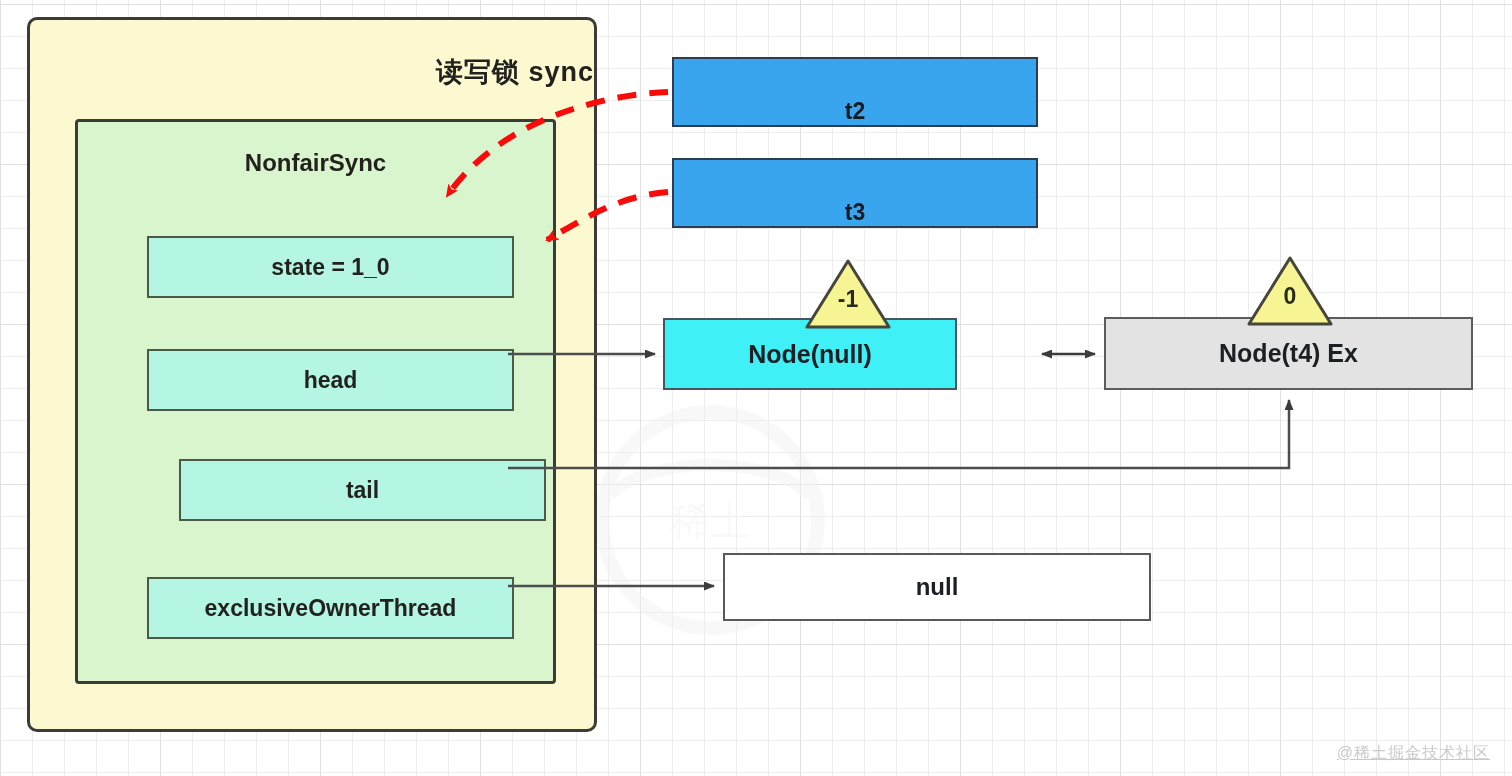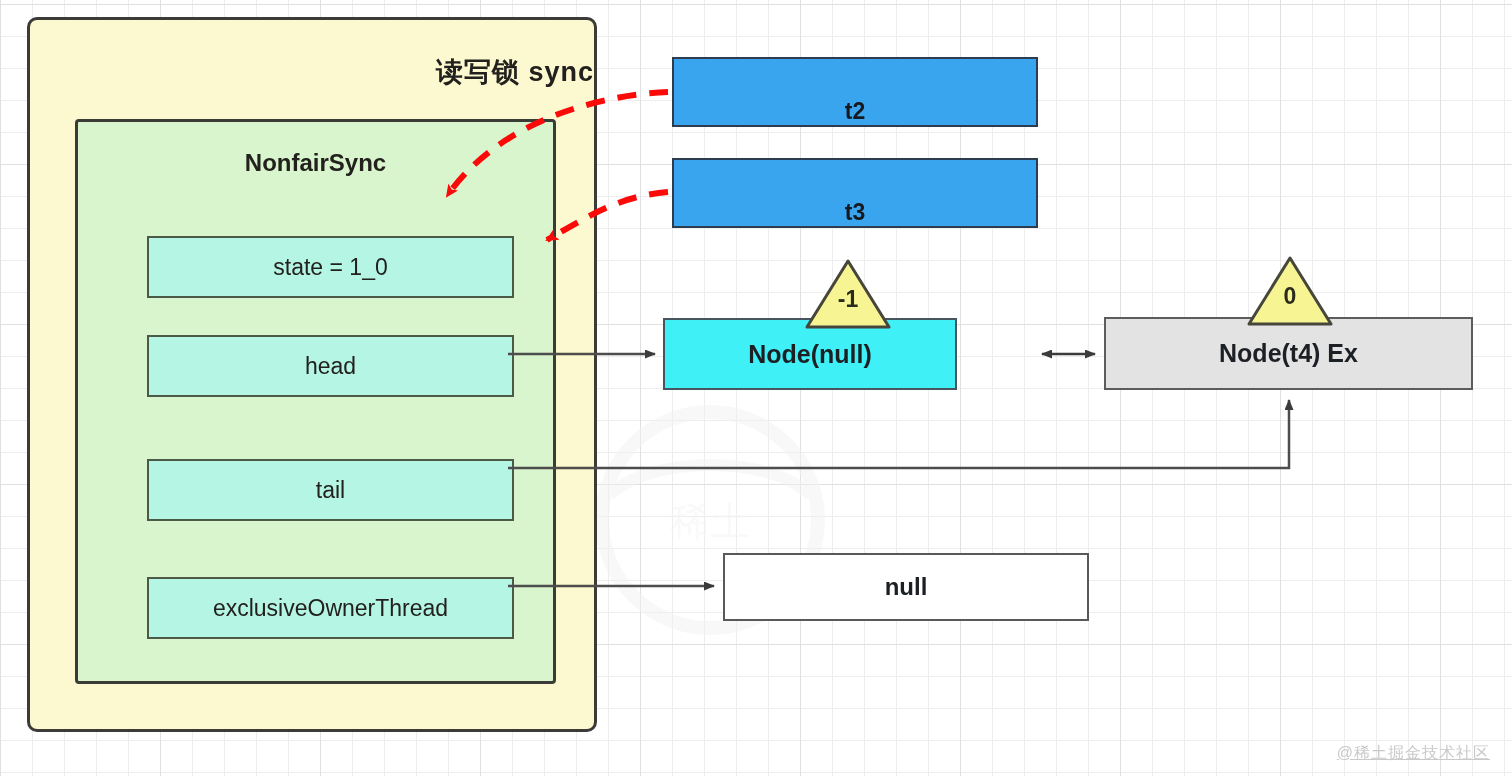--- a/index.html
+++ b/index.html
@@ -86,26 +86,26 @@
     left: 69px;
     width: 367px;
     height: 62px;
     background: #b5f5e4;
     border: 2px solid #4a5a46;
     box-sizing: border-box;
     display: flex;
     align-items: center;
     justify-content: center;
     font-size: 23px;
-    font-weight: normal;
+    font-weight: bold;
     color: #22211d;
   }
   .field-state { top: 114px; }
-  .field-head  { top: 213px; }
-  .field-tail  { top: 337px; }
+  .field-head  { top: 227px; }
+  .field-tail  { top: 337px; margin-left: 32px; }
   .field-owner { top: 455px; }
 
   
   .thread-box {
     position: absolute;
     left: 672px;
     width: 366px;
     height: 70px;
     background: #3aa5ef;
     border: 2px solid #2d3c4e;
@@ -145,21 +145,21 @@
     left: 1104px;
     top: 317px;
     width: 369px;
     height: 73px;
     background: #e3e3e3;
     border: 2px solid #5c5c5c;
   }
   .null-box {
     left: 723px;
     top: 553px;
-    width: 366px;
+    width: 428px;
     height: 68px;
     background: #ffffff;
     border: 2px solid #595959;
     font-size: 24px;
     font-weight: bold;
     text-align: center;
   }
 
   
   .ws-tri {

